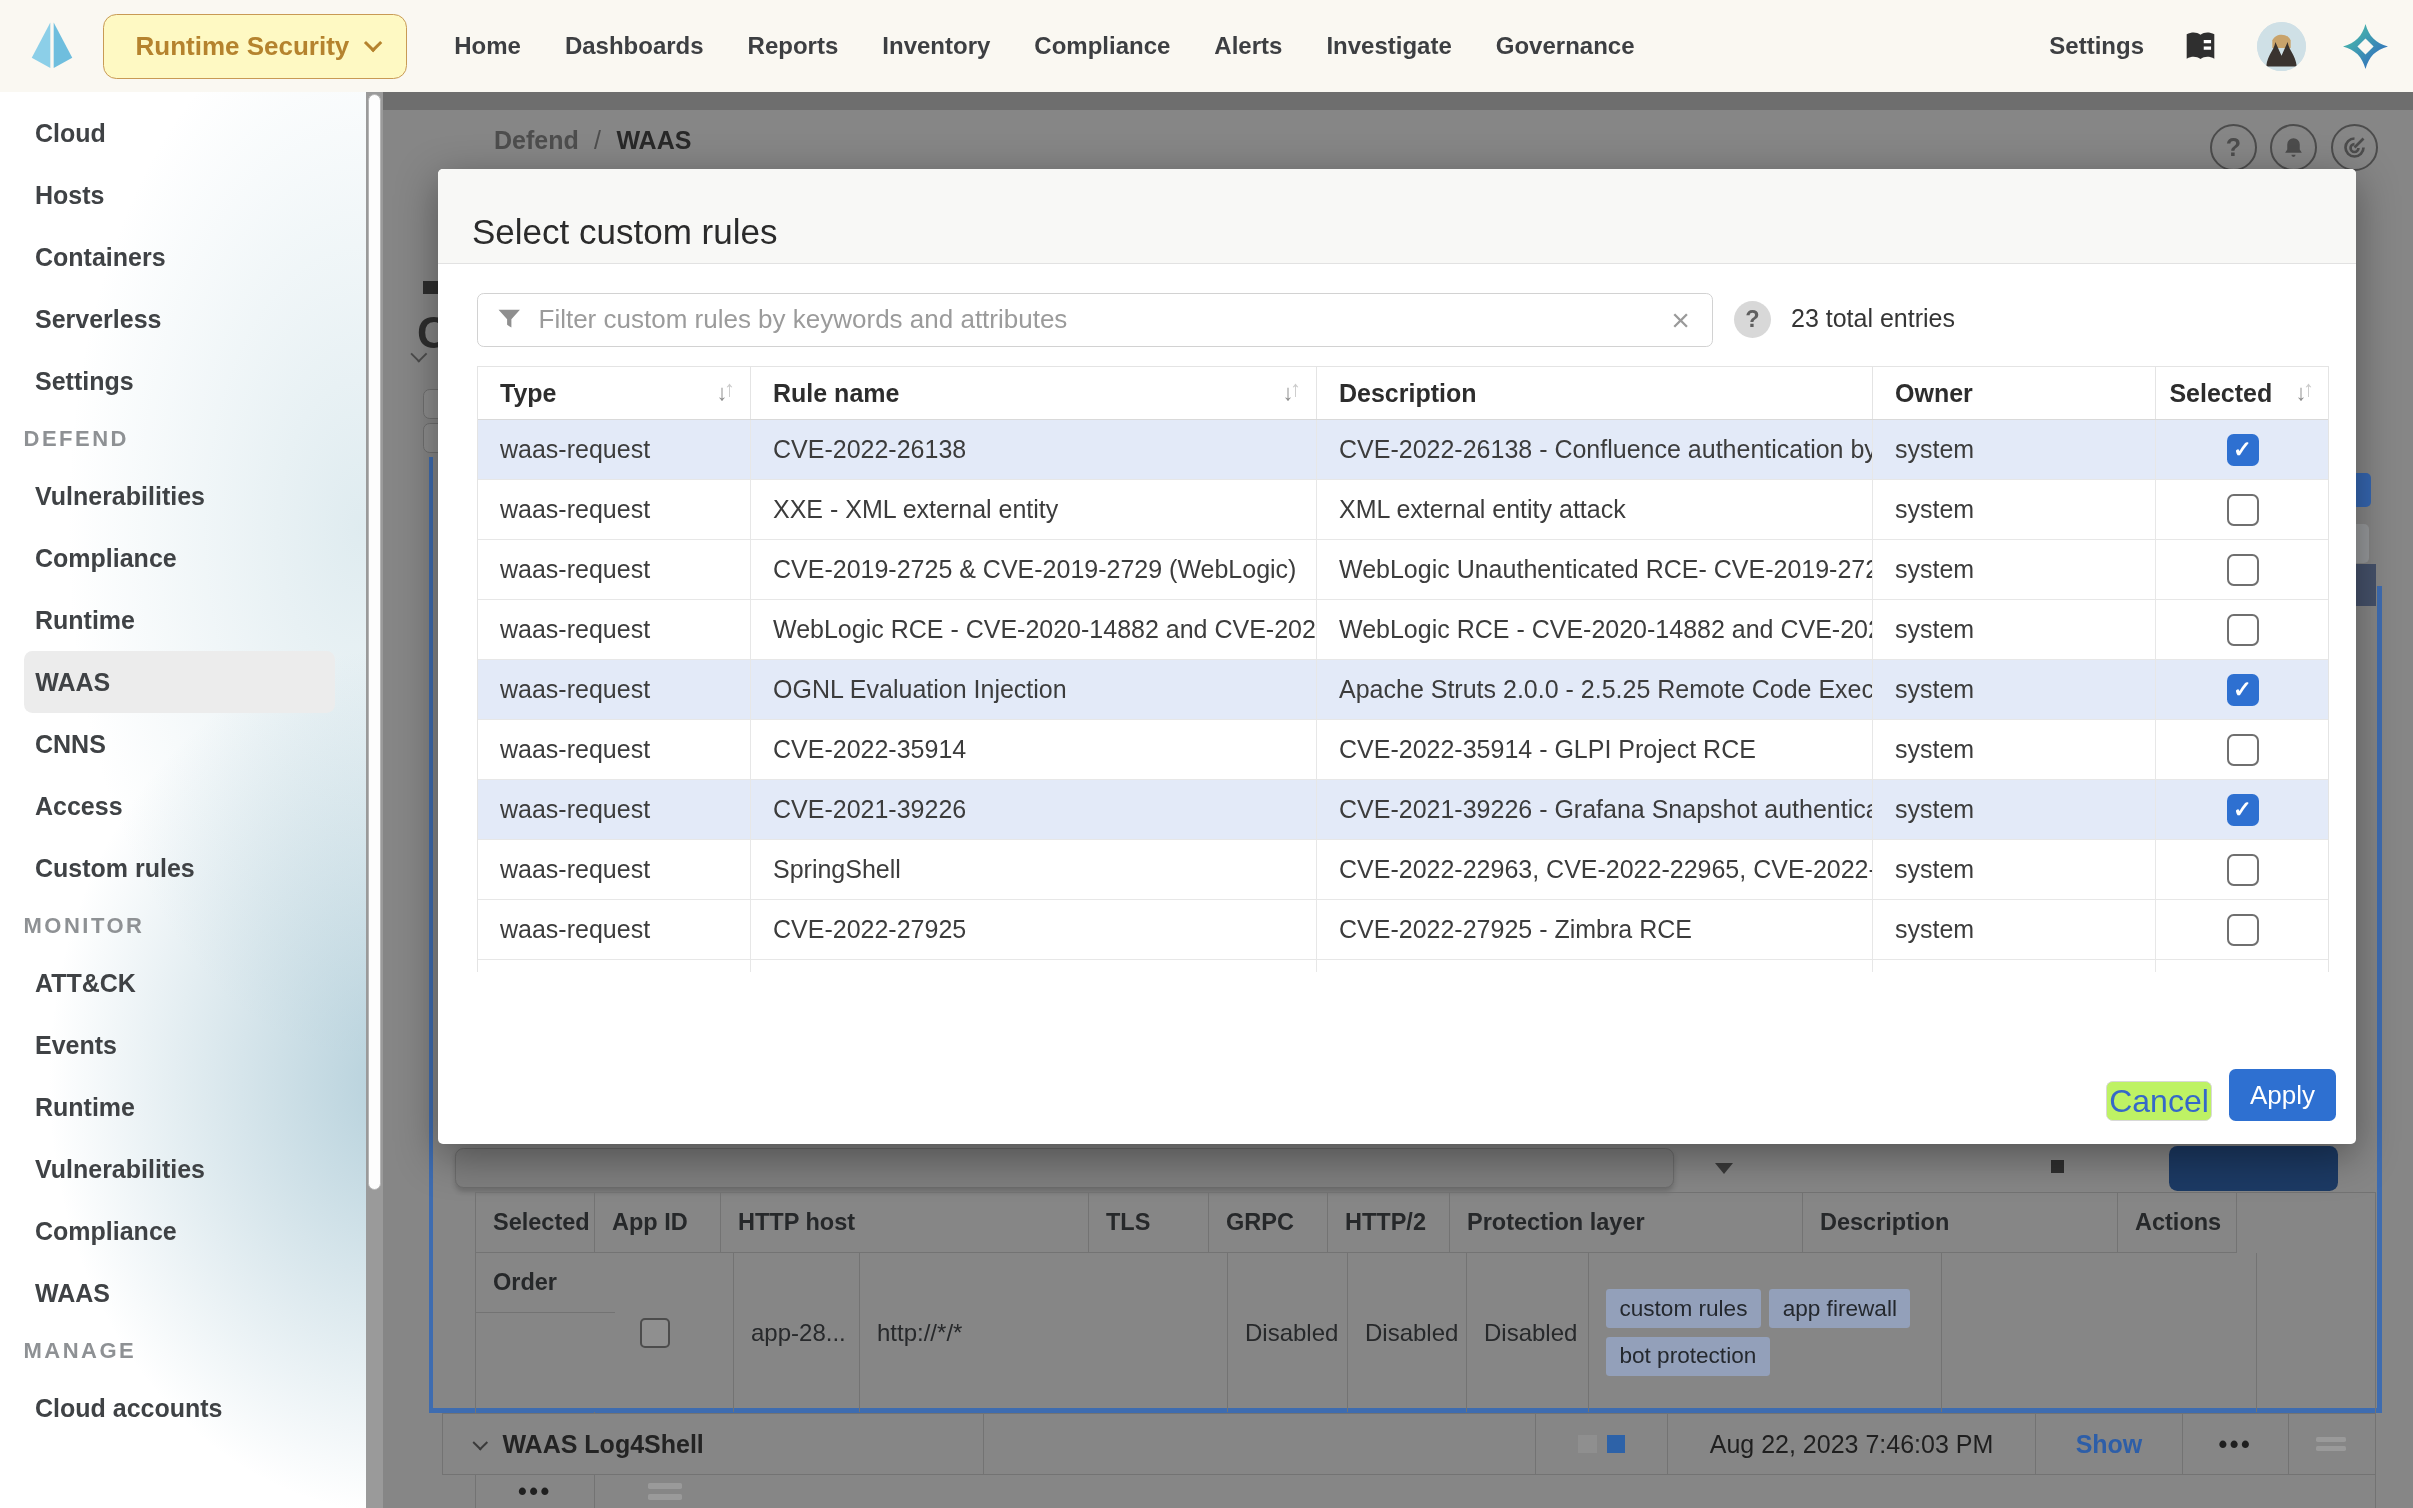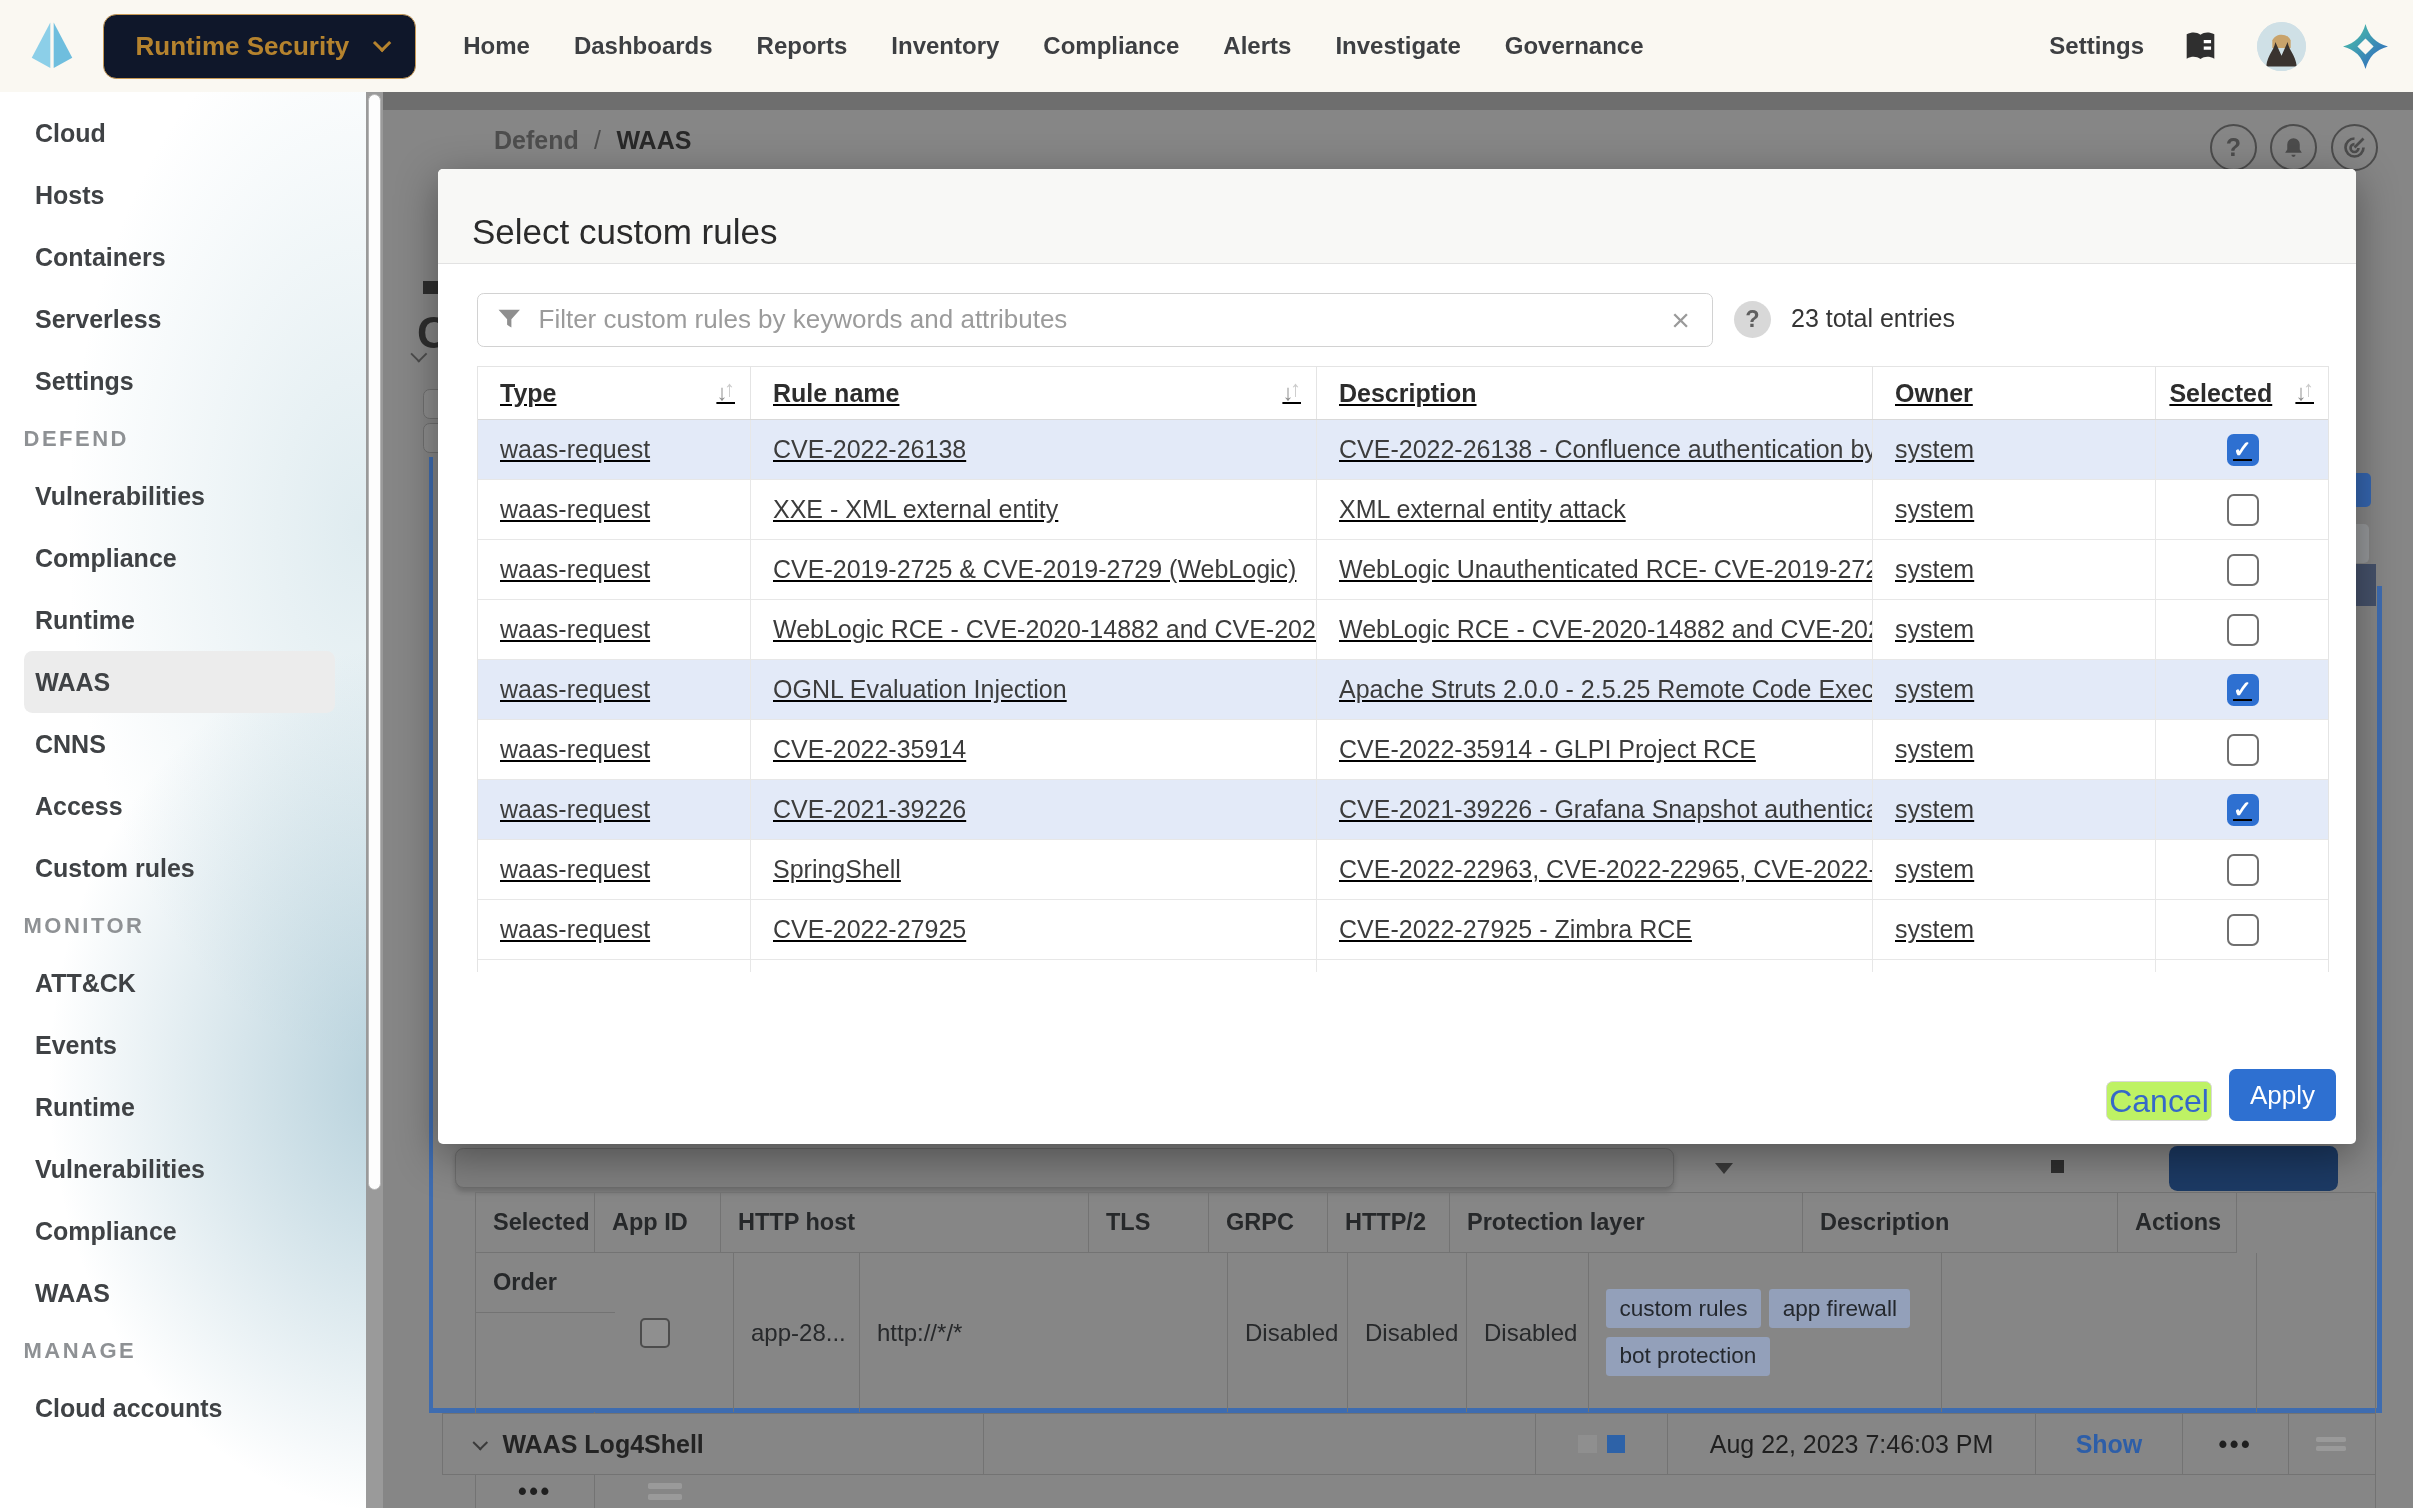--- a/index.html
+++ b/index.html
@@ -4,22 +4,22 @@
 <style>
   * { margin:0; padding:0; box-sizing:border-box; }
   html,body { width:2413px; height:1508px; overflow:hidden;
     font-family:"Liberation Sans", sans-serif; background:#868686; }
 
   
   #topbar { position:absolute; left:0; top:0; width:2413px; height:92px;
     background:#faf8f2; display:flex; align-items:center; z-index:60; }
   #logo { width:54px; height:54px; margin-left:25px; flex:0 0 auto; }
   #product-pill { margin-left:23.5px; height:65px; padding:0 28.5px 0 32px;
-    border:1.7px solid #c89a55; border-radius:13.4px; background:#0f172a;
-    display:flex; align-items:center; gap:24px; cursor:pointer; }
+    border:1.7px solid #c89a55; border-radius:13.4px; background:#fef9c3;
+    display:flex; align-items:center; gap:15px; cursor:pointer; }
   #product-pill span { color:#b5832e; font-size:26px; font-weight:700; }
   .chev { width:13.4px; height:13.4px; border-right:3.4px solid #b5832e; border-bottom:3.4px solid #b5832e;
     transform:rotate(45deg) translateY(-3.4px); }
   #mainnav { display:flex; align-items:center; gap:44px; margin-left:47px; }
   #mainnav .nav-it { font-size:24px; font-weight:600; color:#3d3f42; cursor:pointer; white-space:nowrap; }
   #top-right { margin-left:auto; display:flex; align-items:center; gap:37px; padding-right:25px; }
   #top-right .nav-it { font-size:24px; font-weight:600; color:#3d3f42; }
   #avatar { width:49px; height:49px; border-radius:50%; overflow:hidden; background:#cfe0e6; }
 
   
@@ -122,21 +122,21 @@
   #filter-input { flex:1; border:none; outline:none; font-size:26px; color:#3c3c3c;
     font-family:"Liberation Sans", sans-serif; background:transparent; }
   #filter-input::placeholder { color:#9b9b9b; }
   #filter-clear { flex:0 0 auto; color:#9a9a9a; font-size:32px; line-height:1; cursor:pointer; padding:0 5px; }
   #help-badge { position:absolute; left:1296px; top:37px; width:37px; height:37px; border-radius:50%;
     background:#d8d8d8; color:#5f5f5f; font-size:23.5px; font-weight:700;
     display:flex; align-items:center; justify-content:center; cursor:pointer; }
   #total-entries { position:absolute; left:1353px; top:40px; font-size:25px; color:#353535; }
 
   #mtable { position:absolute; left:39px; top:197px; width:1852px; height:606px; overflow:hidden;
-    border:0.8px solid #e4e4e4; border-bottom:none;text-decoration:underline; }
+    border:0.8px solid #e4e4e4; border-bottom:none; }
   .mhead { display:flex; height:53px; border-bottom:0.8px solid #d9d9d9; background:#fff; }
   .mh { display:flex; align-items:center; justify-content:space-between; padding:0 15px 0 22px;
     font-size:25px; font-weight:700; color:#2d2d2d; border-right:0.8px solid #e4e4e4; cursor:pointer; }
   .mh:last-child, .mc:last-child { border-right:none; }
   .sort { white-space:nowrap; font-size:22px; font-weight:400; }
   .sort .a1 { color:#8f8f8f; }
   .sort .a2 { color:#cccccc; position:relative; top:-4.2px; margin-left:-3.4px; }
   .mrow { display:flex; height:60px; border-bottom:0.8px solid #e7e7e7; background:#fff; }
   .mrow.hl { background:#e3eaf8; }
   .mc { display:flex; align-items:center; padding-left:22px; font-size:25px; color:#3c3c3c;

